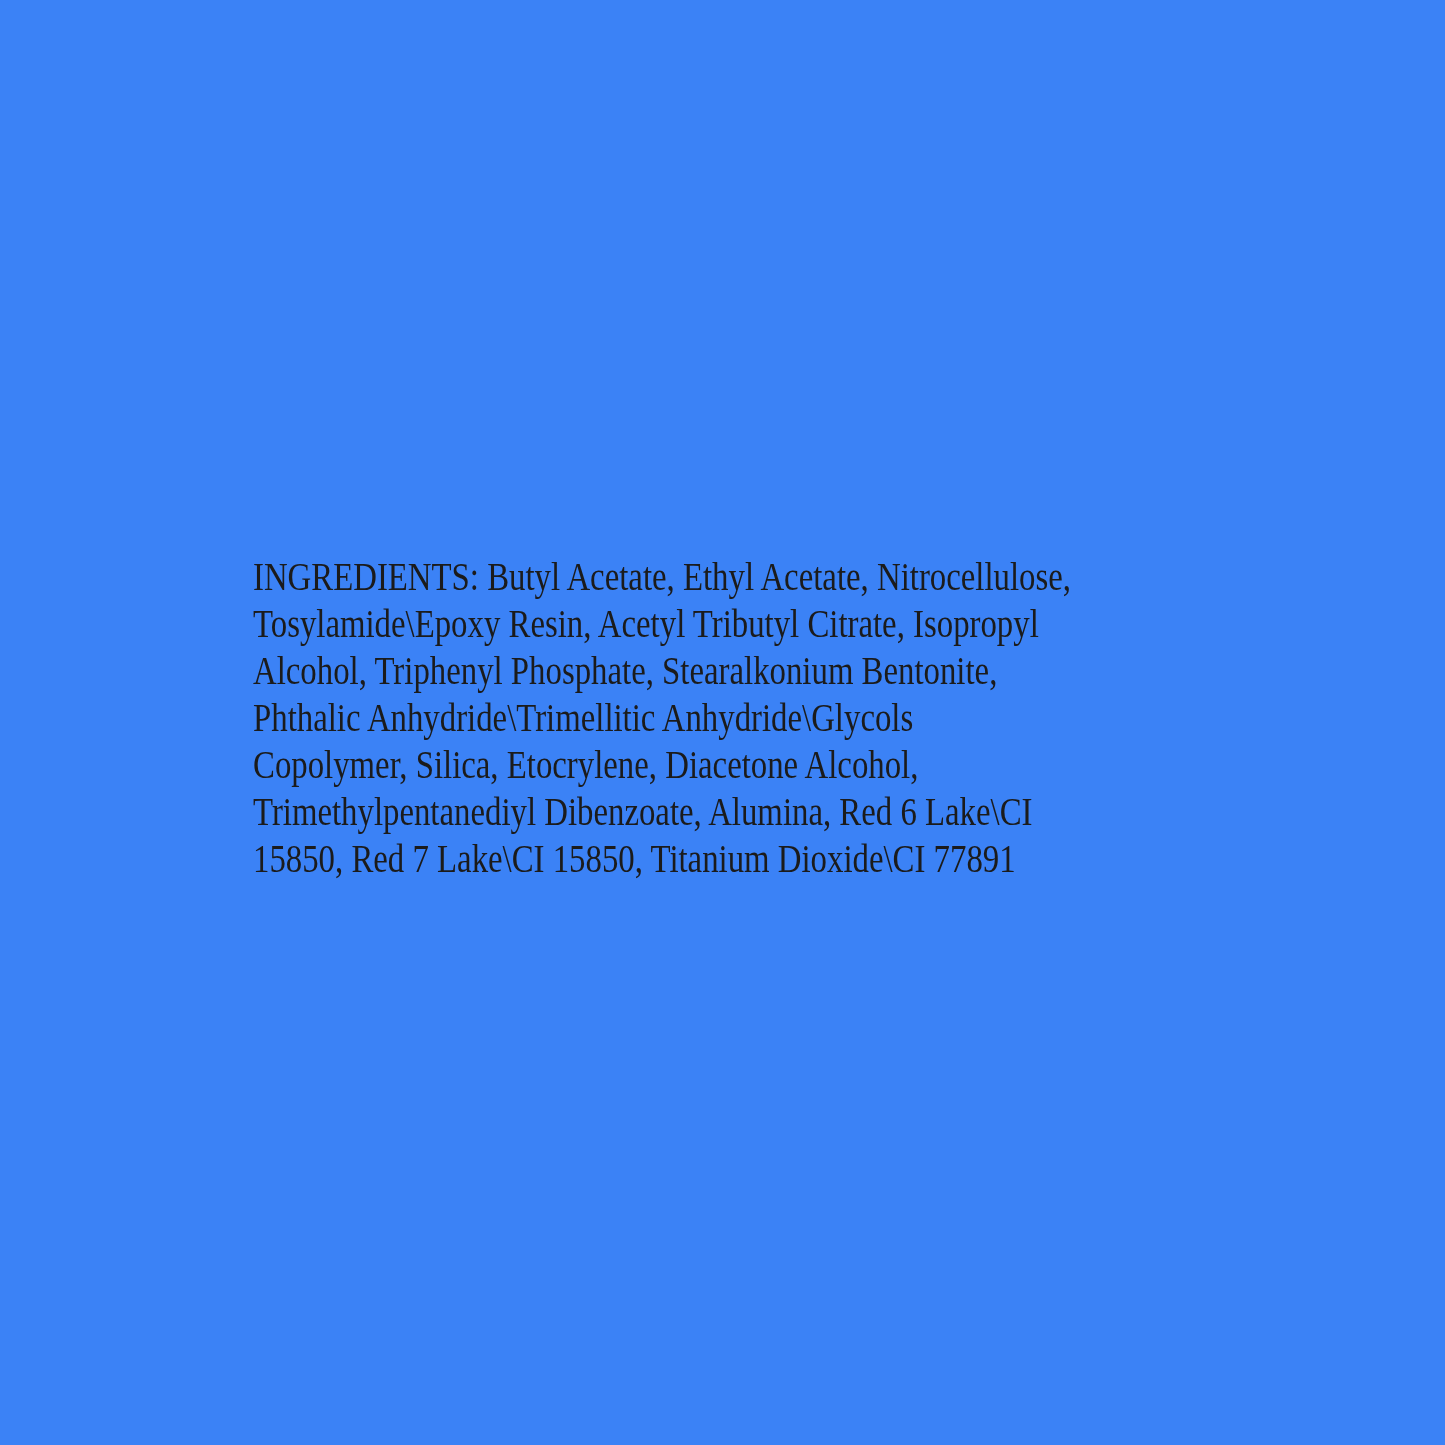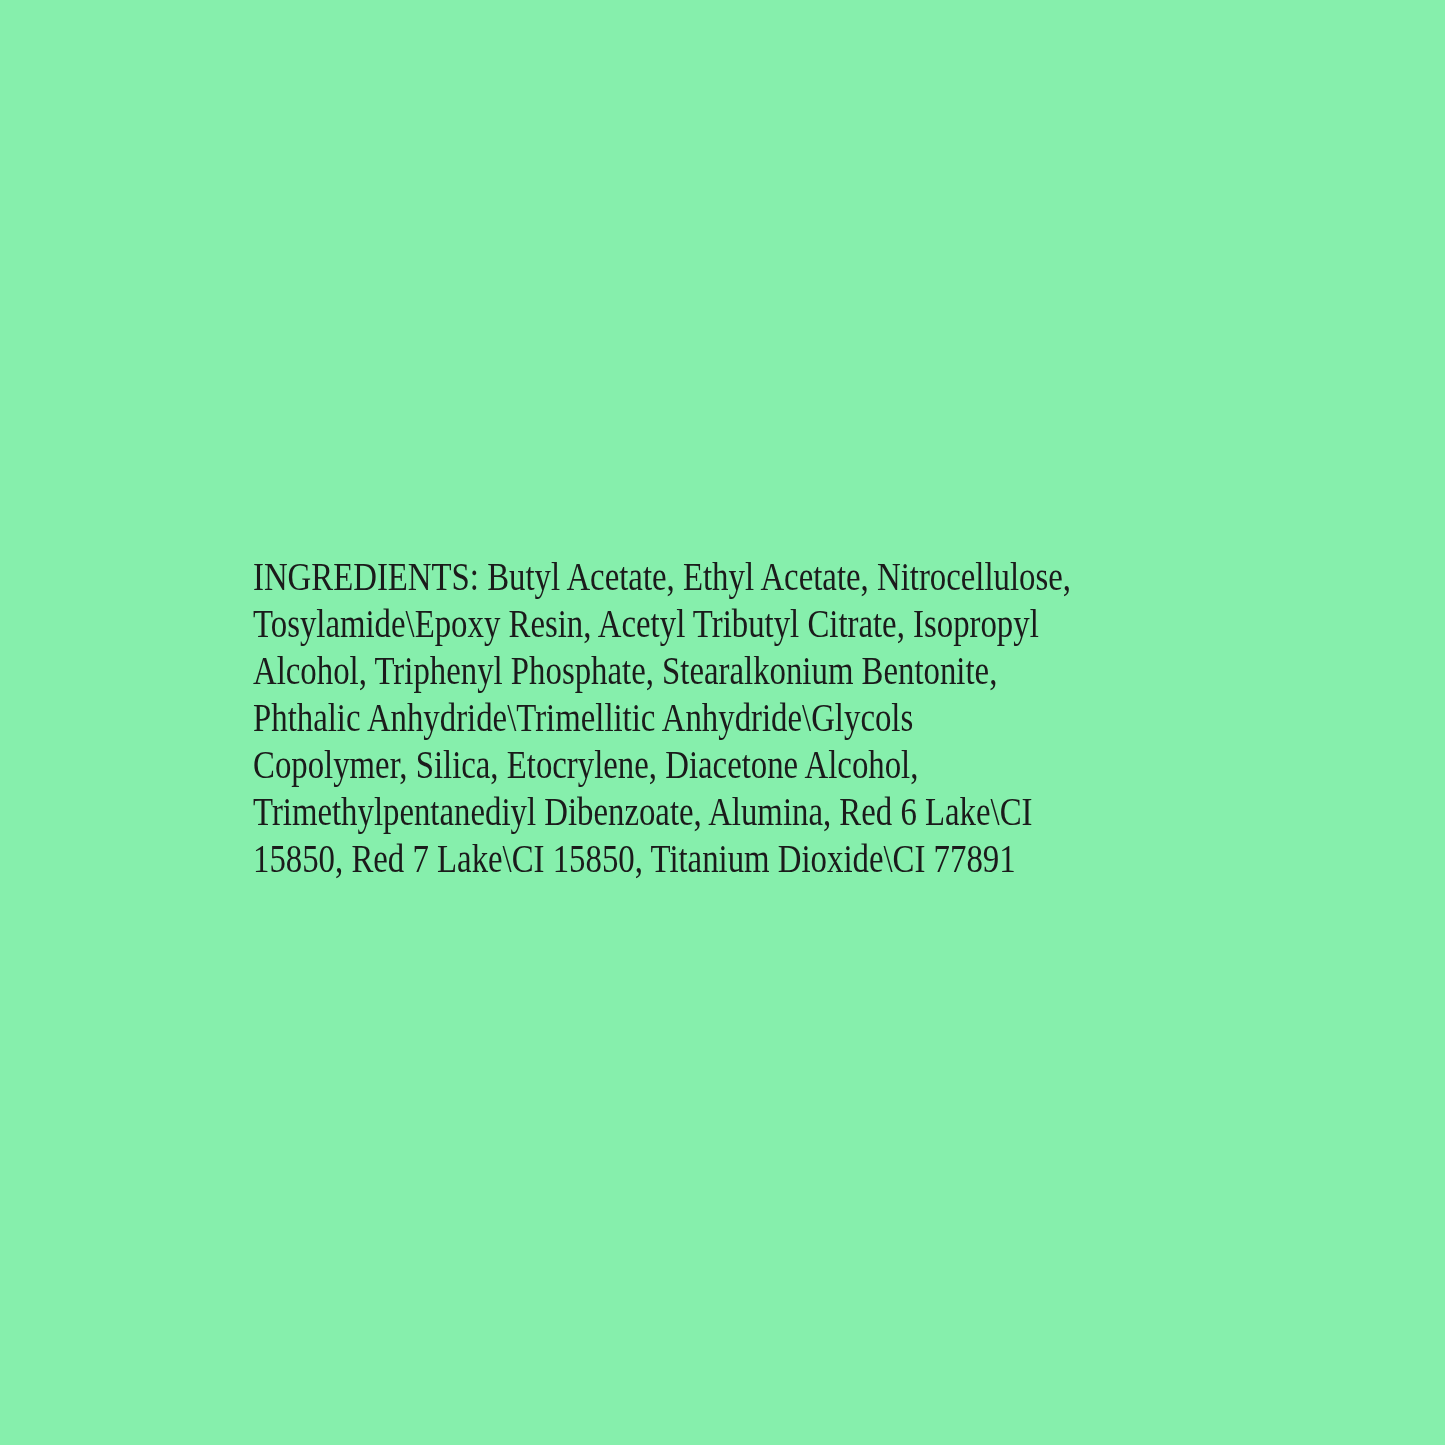--- a/index.html
+++ b/index.html
@@ -10,21 +10,21 @@
     width: 1445px;
     height: 1445px;
     background: #ffffff;
     position: relative;
     overflow: hidden;
     font-family: "Liberation Serif", serif;
   }
   .page {
     position: absolute;
     inset: 0;
-    background: #86efac;
+    background: #3b82f6;
   }
   .ingredients-block {
     position: absolute;
     left: 253px;
     top: 553px;
     width: 1200px;
     color: #1b1b1b;
     font-family: "Liberation Serif", serif;
     font-size: 40px;
     line-height: 47px;

